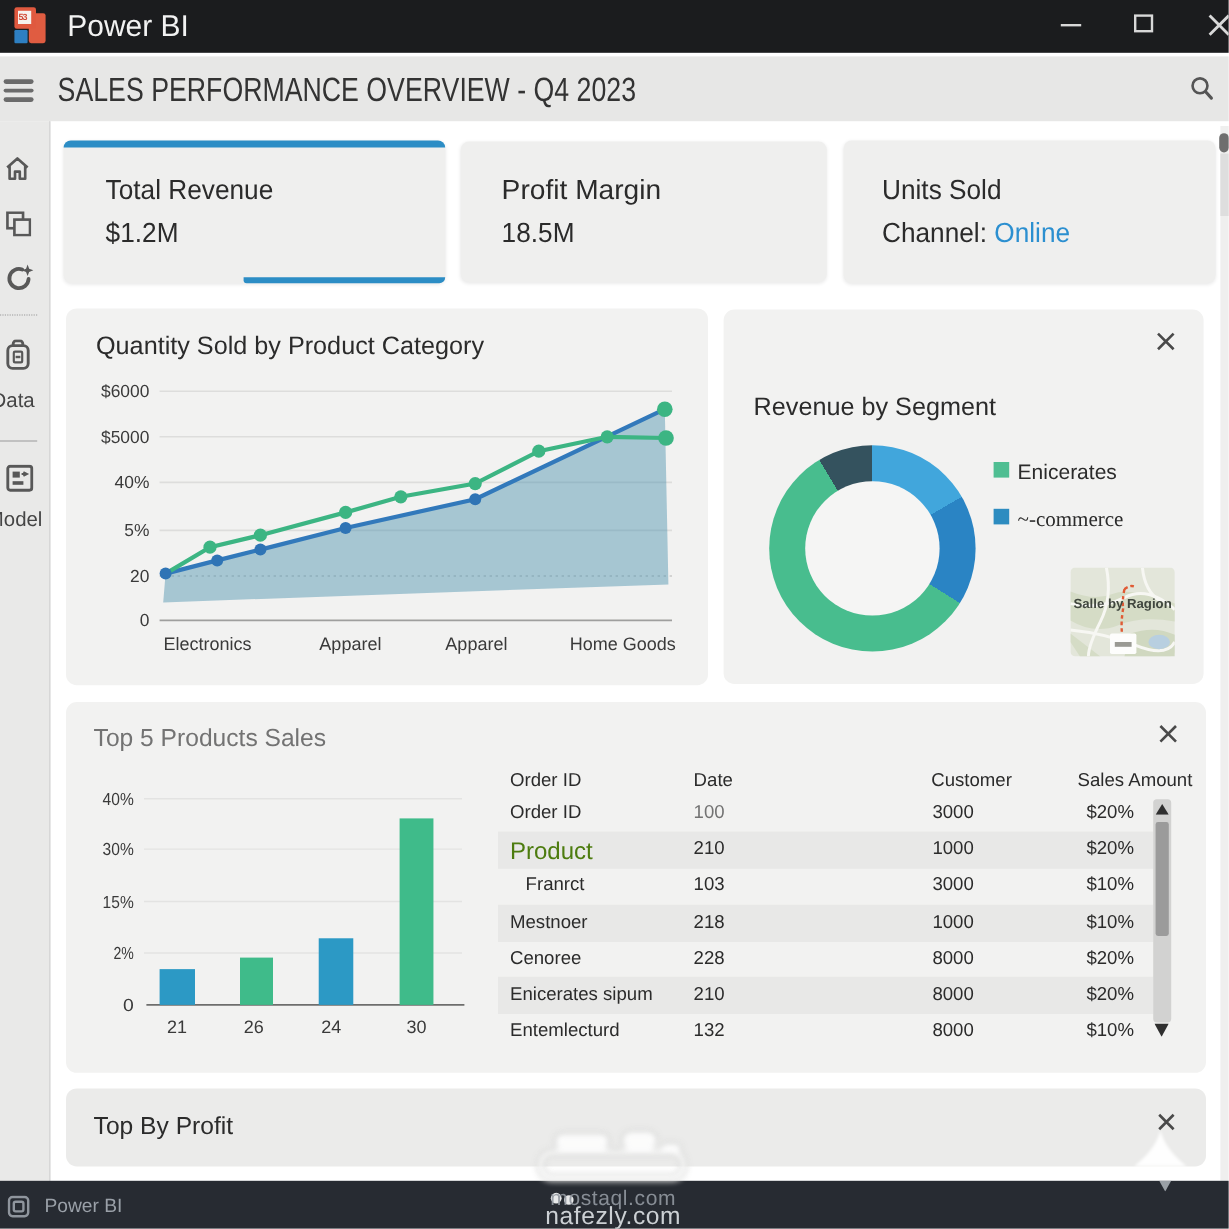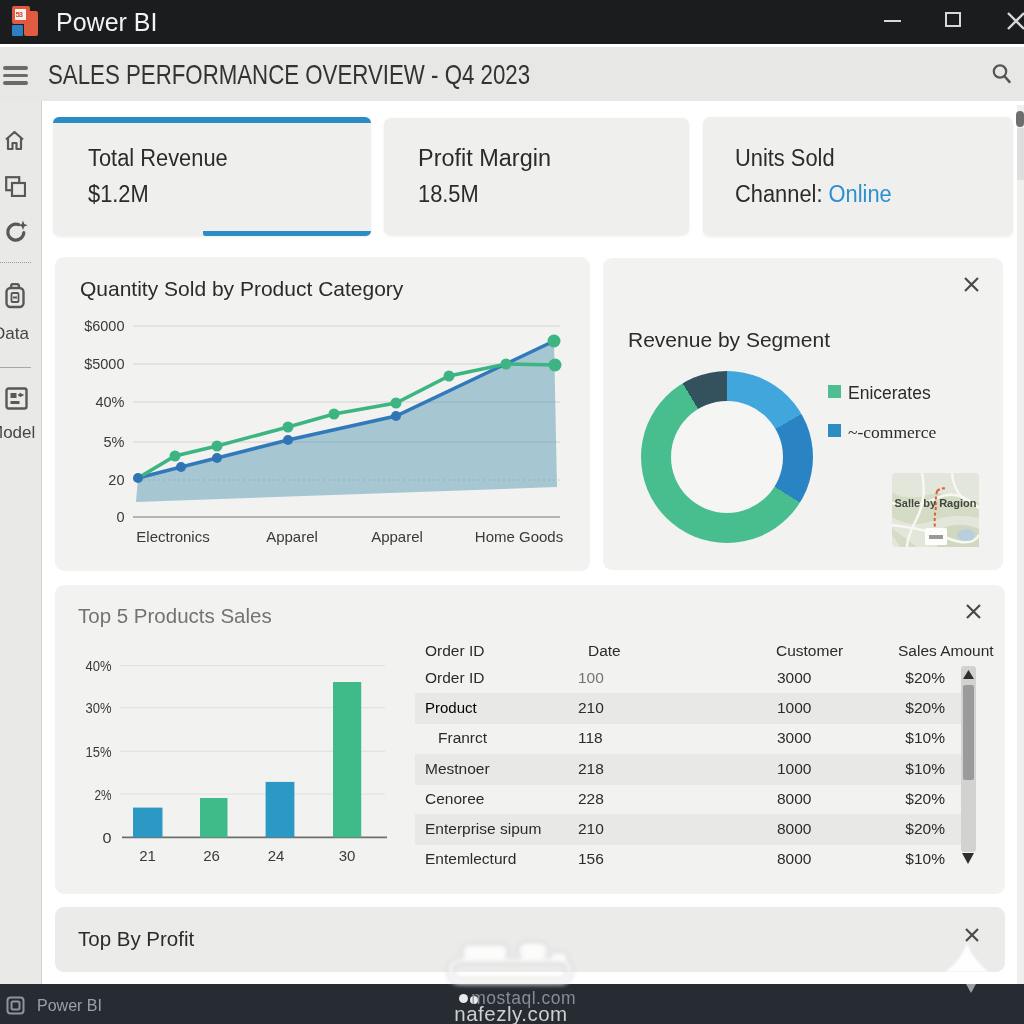--- a/index.html
+++ b/index.html
@@ -195,53 +195,53 @@
   <rect x="263" y="32" width="28.2" height="155.4" fill="#3fbb8a"></rect>
   <g font-size="15" fill="#3a3a3a" text-anchor="middle">
     <text x="77.5" y="211">21</text>
     <text x="141.5" y="211">26</text>
     <text x="206" y="211">24</text>
     <text x="277" y="211">30</text>
   </g>
 </svg>
 
 <div class="abs" style="left:425px;top:642px;font-size:15.5px;color:#2b2b2b;white-space:nowrap;">Order ID</div>
-<div class="abs" style="left:578px;top:642px;font-size:15.5px;color:#2b2b2b;white-space:nowrap;margin-left:10px;">Date</div>
+<div class="abs" style="left:578px;top:642px;font-size:15.5px;color:#2b2b2b;white-space:nowrap;">Date</div>
 <div class="abs" style="left:776px;top:642px;font-size:15.5px;color:#2b2b2b;white-space:nowrap;">Customer</div>
 <div class="abs" style="left:898px;top:642px;font-size:15.5px;color:#2b2b2b;white-space:nowrap;">Sales Amount</div>
 
 <div class="abs" style="left:415px;top:693px;width:546px;height:31px;background:#e8e8e7;"></div>
 <div class="abs" style="left:415px;top:754px;width:546px;height:31px;background:#e8e8e7;"></div>
 <div class="abs" style="left:415px;top:814px;width:546px;height:31px;background:#e8e8e7;"></div>
 <div class="abs" style="left:425px;top:669.0px;font-size:15.5px;color:#2b2b2b;white-space:nowrap;">Order ID</div>
 <div class="abs" style="left:578px;top:669.0px;font-size:15.5px;color:#737373;white-space:nowrap;">100</div>
 <div class="abs" style="left:777px;top:669.0px;font-size:15.5px;color:#2b2b2b;white-space:nowrap;">3000</div>
 <div class="abs" style="left:884px;top:669.0px;width:61px;text-align:right;font-size:15.5px;color:#2b2b2b;white-space:nowrap;">$20%</div>
-<div class="abs" style="left:425px;top:699.2px;font-size:15px;color:#000000;white-space:nowrap;">Product</div>
+<div class="abs" style="left:425px;top:699.2px;font-size:20px;color:#4d7c0f;white-space:nowrap;">Product</div>
 <div class="abs" style="left:578px;top:699.2px;font-size:15.5px;color:#2b2b2b;white-space:nowrap;">210</div>
 <div class="abs" style="left:777px;top:699.2px;font-size:15.5px;color:#2b2b2b;white-space:nowrap;">1000</div>
 <div class="abs" style="left:884px;top:699.2px;width:61px;text-align:right;font-size:15.5px;color:#2b2b2b;white-space:nowrap;">$20%</div>
 <div class="abs" style="left:438px;top:729.4px;font-size:15.5px;color:#2b2b2b;white-space:nowrap;">Franrct</div>
-<div class="abs" style="left:578px;top:729.4px;font-size:15.5px;color:#2b2b2b;white-space:nowrap;">118</div>
+<div class="abs" style="left:578px;top:729.4px;font-size:15.5px;color:#2b2b2b;white-space:nowrap;">103</div>
 <div class="abs" style="left:777px;top:729.4px;font-size:15.5px;color:#2b2b2b;white-space:nowrap;">3000</div>
 <div class="abs" style="left:884px;top:729.4px;width:61px;text-align:right;font-size:15.5px;color:#2b2b2b;white-space:nowrap;">$10%</div>
 <div class="abs" style="left:425px;top:759.6px;font-size:15.5px;color:#2b2b2b;white-space:nowrap;">Mestnoer</div>
 <div class="abs" style="left:578px;top:759.6px;font-size:15.5px;color:#2b2b2b;white-space:nowrap;">218</div>
 <div class="abs" style="left:777px;top:759.6px;font-size:15.5px;color:#2b2b2b;white-space:nowrap;">1000</div>
 <div class="abs" style="left:884px;top:759.6px;width:61px;text-align:right;font-size:15.5px;color:#2b2b2b;white-space:nowrap;">$10%</div>
 <div class="abs" style="left:425px;top:789.8px;font-size:15.5px;color:#2b2b2b;white-space:nowrap;">Cenoree</div>
 <div class="abs" style="left:578px;top:789.8px;font-size:15.5px;color:#2b2b2b;white-space:nowrap;">228</div>
 <div class="abs" style="left:777px;top:789.8px;font-size:15.5px;color:#2b2b2b;white-space:nowrap;">8000</div>
 <div class="abs" style="left:884px;top:789.8px;width:61px;text-align:right;font-size:15.5px;color:#2b2b2b;white-space:nowrap;">$20%</div>
-<div class="abs" style="left:425px;top:820.0px;font-size:15.5px;color:#2b2b2b;white-space:nowrap;">Enterprise sipum</div>
+<div class="abs" style="left:425px;top:820.0px;font-size:15.5px;color:#2b2b2b;white-space:nowrap;">Enicerates sipum</div>
 <div class="abs" style="left:578px;top:820.0px;font-size:15.5px;color:#2b2b2b;white-space:nowrap;">210</div>
 <div class="abs" style="left:777px;top:820.0px;font-size:15.5px;color:#2b2b2b;white-space:nowrap;">8000</div>
 <div class="abs" style="left:884px;top:820.0px;width:61px;text-align:right;font-size:15.5px;color:#2b2b2b;white-space:nowrap;">$20%</div>
 <div class="abs" style="left:425px;top:850.2px;font-size:15.5px;color:#2b2b2b;white-space:nowrap;">Entemlecturd</div>
-<div class="abs" style="left:578px;top:850.2px;font-size:15.5px;color:#2b2b2b;white-space:nowrap;">156</div>
+<div class="abs" style="left:578px;top:850.2px;font-size:15.5px;color:#2b2b2b;white-space:nowrap;">132</div>
 <div class="abs" style="left:777px;top:850.2px;font-size:15.5px;color:#2b2b2b;white-space:nowrap;">8000</div>
 <div class="abs" style="left:884px;top:850.2px;width:61px;text-align:right;font-size:15.5px;color:#2b2b2b;white-space:nowrap;">$10%</div>
 
 <div class="abs" style="left:961px;top:666px;width:15px;height:186px;background:#d2d2d1;border-radius:3px;"></div>
 <div class="abs" style="left:963px;top:685px;width:11px;height:95px;background:#9b9b9b;border-radius:2px;"></div>
 <svg class="abs" style="left:963px;top:670px;" width="11" height="9">
     <path d="M5.5 0 L11 9 L0 9 Z" fill="#2f2f2f"></path>
   </svg>
 <svg class="abs" style="left:962px;top:853px;" width="12" height="11">
     <path d="M6 11 L12 0 L0 0 Z" fill="#2f2f2f"></path>
@@ -267,14 +267,14 @@
 <div class="abs" style="left:37px;top:997px;font-size:16px;color:#9aa0a8;">Power BI</div>
 
 <div class="abs" style="left:446px;top:944px;width:132px;height:52px;filter:blur(2.5px) drop-shadow(0 0 1px rgba(160,162,158,0.65));opacity:0.85;">
   <div class="abs" style="left:2px;top:14px;width:124px;height:26px;border:5.5px solid #fff;border-radius:12px;background:transparent;"></div>
   <div class="abs" style="left:16px;top:0px;width:46px;height:15px;background:#fff;border-radius:7px;"></div>
   <div class="abs" style="left:72px;top:-2px;width:30px;height:17px;background:#fff;border-radius:8px;"></div>
   <div class="abs" style="left:104px;top:8px;width:18px;height:10px;background:#fff;border-radius:5px;"></div>
 </div>
 <div class="abs" style="left:459px;top:994px;width:9px;height:9px;background:#e8e9ea;border-radius:50%;"></div>
 <div class="abs" style="left:470px;top:996px;width:8px;height:8px;background:#e8e9ea;border-radius:50%;"></div>
-<div class="abs" style="left:446px;top:988px;width:130px;text-align:right;font-size:17.5px;color:#9298a0;opacity:0.9;letter-spacing:0.5px;">mostaql.com</div>
+<div class="abs" style="left:446px;top:988px;width:130px;text-align:center;font-size:17.5px;color:#9298a0;opacity:0.9;letter-spacing:0.5px;">mostaql.com</div>
 <div class="abs" style="left:446px;top:1002px;width:130px;text-align:center;font-size:20.5px;color:#ccd0d4;letter-spacing:0.5px;">nafezly.com</div>
 
 </body></html>

